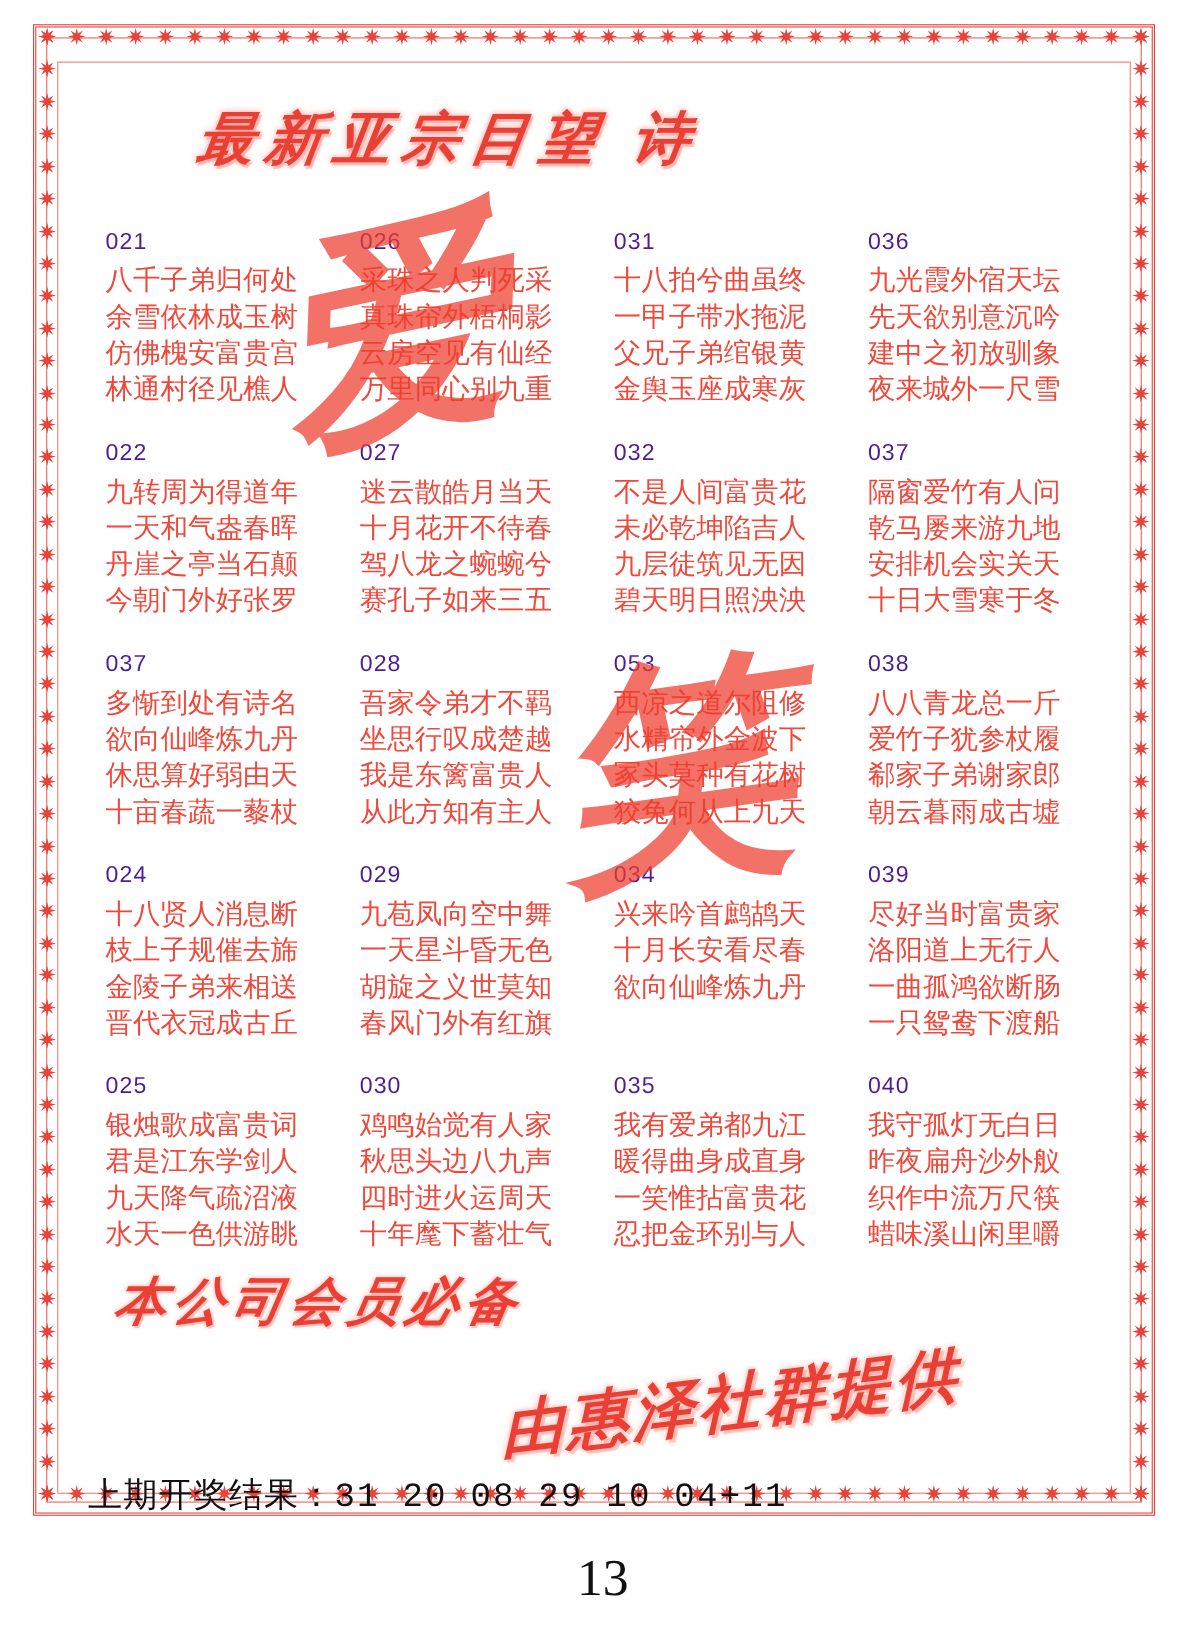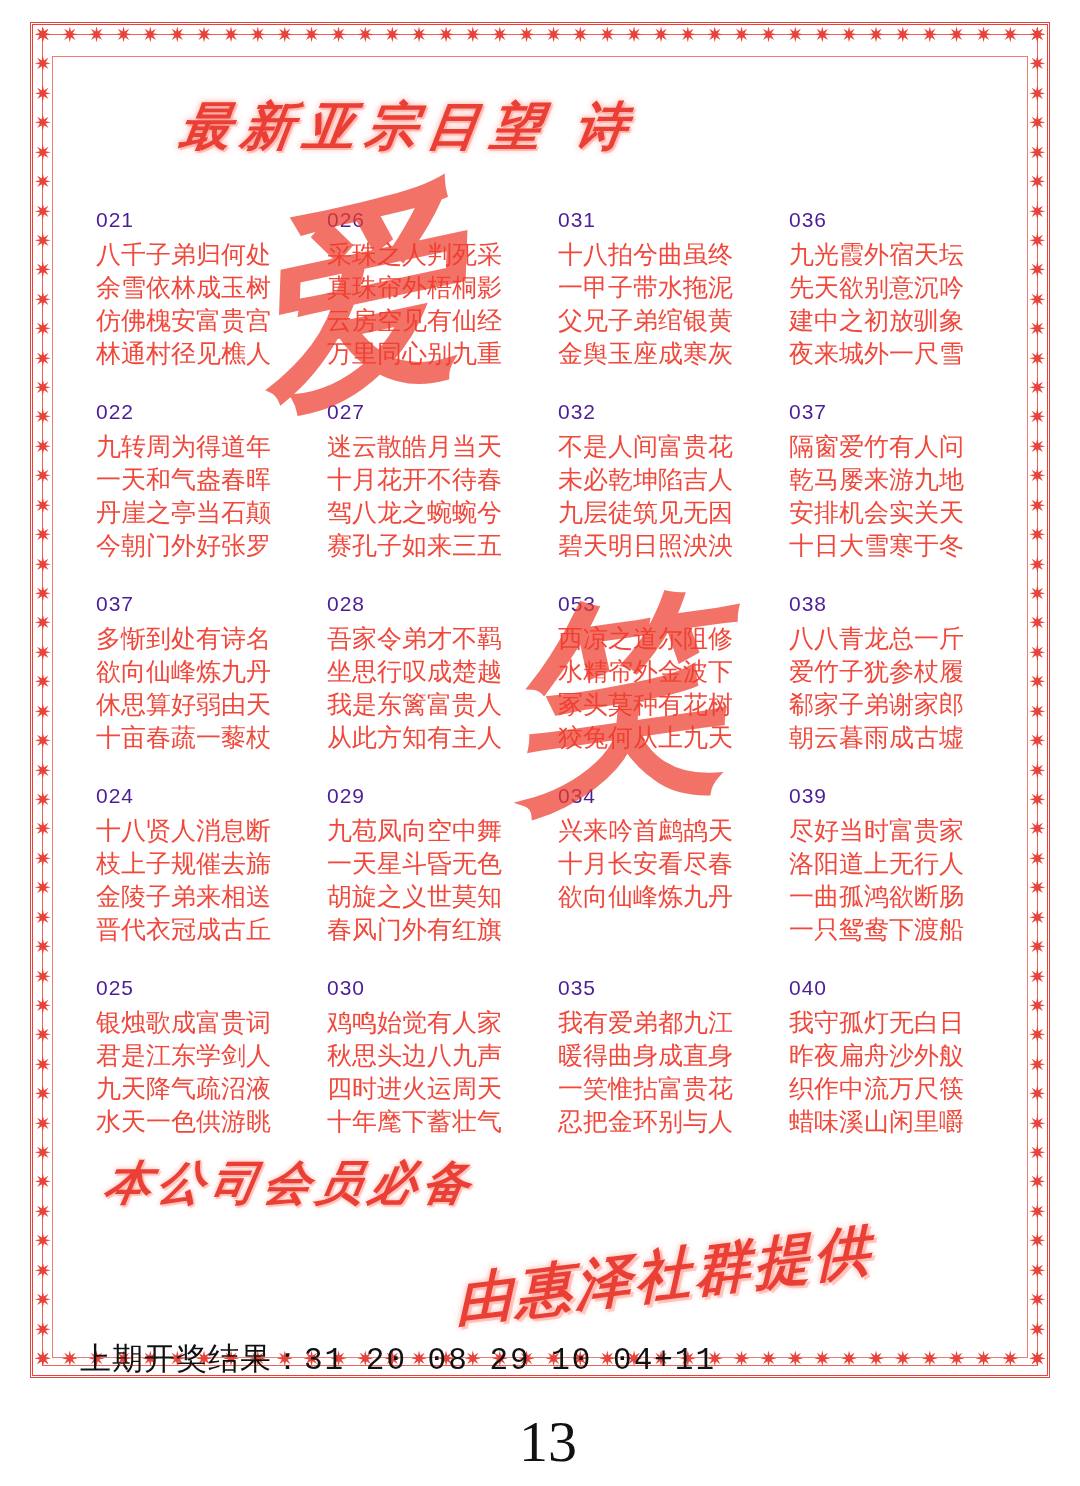--- a/index.html
+++ b/index.html
@@ -195,21 +195,21 @@
   #last-result .label { font-family: "DejaVu Sans", sans-serif; }
   #last-result .nums { font-family: "Liberation Mono", monospace; letter-spacing: 2px; }
 
   #page-number {
     position: absolute;
     left: 16px;
     right: 0;
     top: 1408px;
     text-align: center;
     font-family: "Liberation Serif", serif;
-    font-size: 58px;
+    font-size: 47px;
     color: #111;
   }
 </style>
 </head>
 <body>
 
 <div id="page">
 
   <div class="border-frame"></div>
   <div class="inner-rule"></div>

